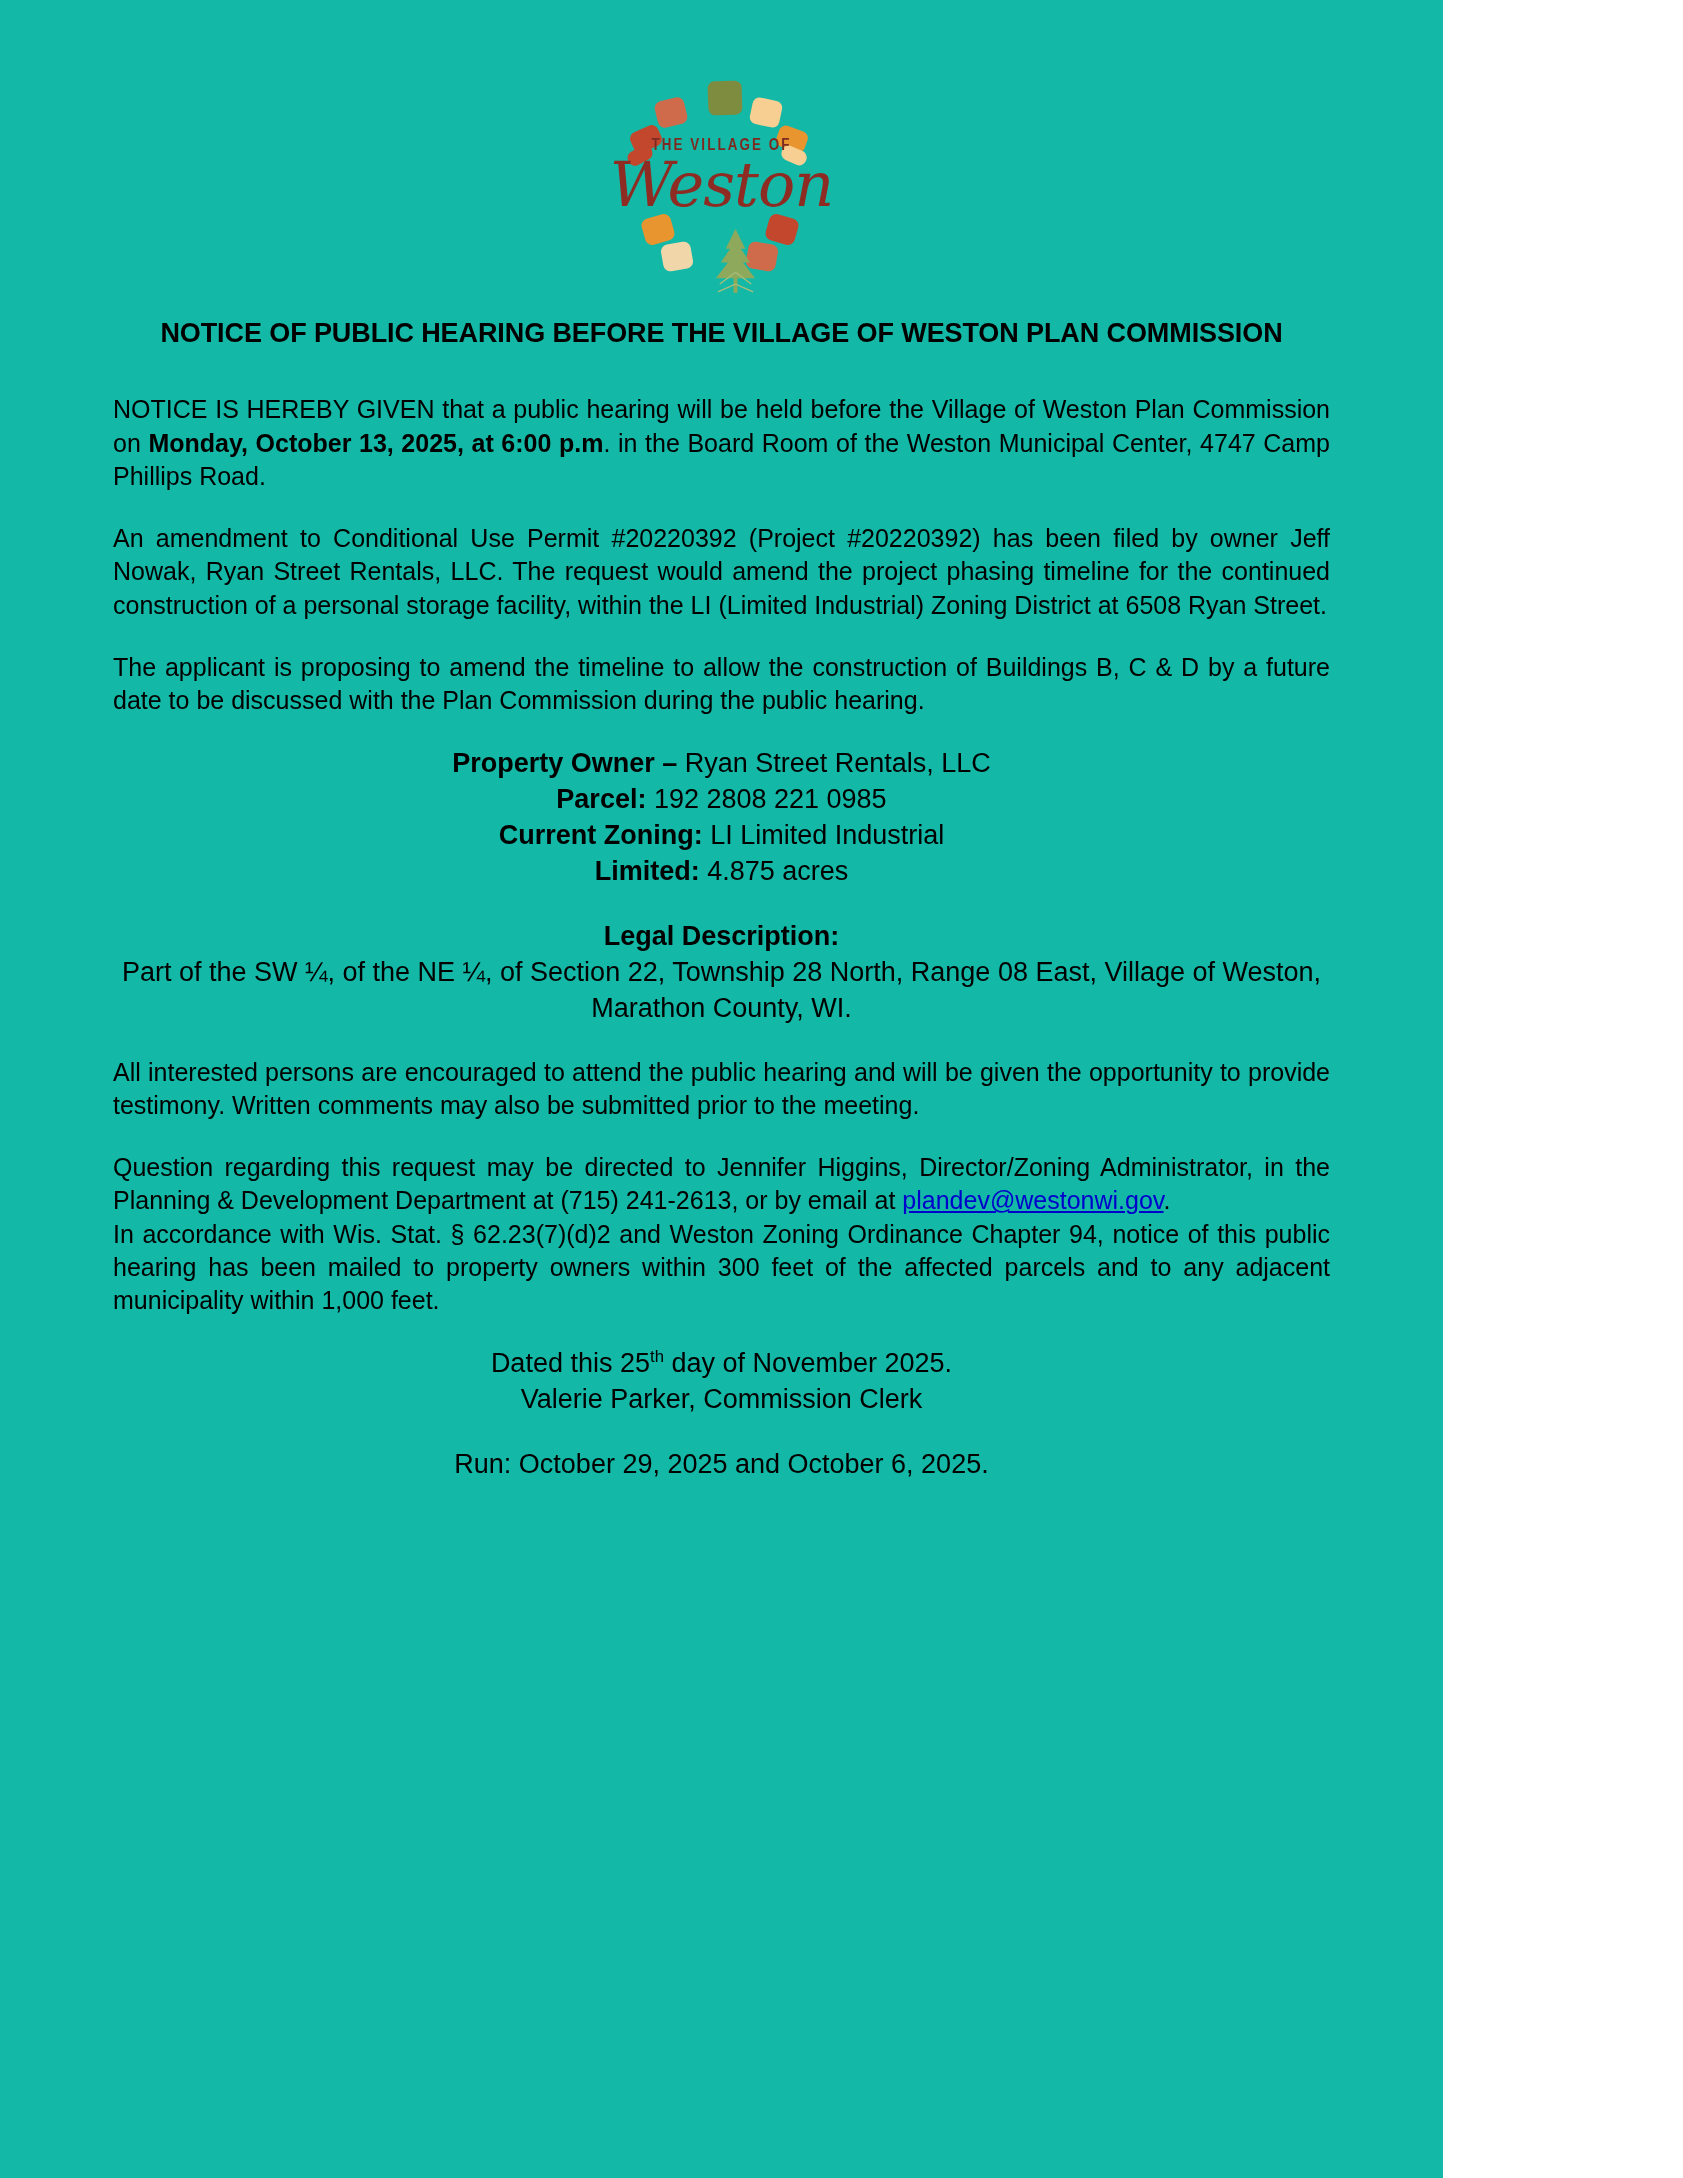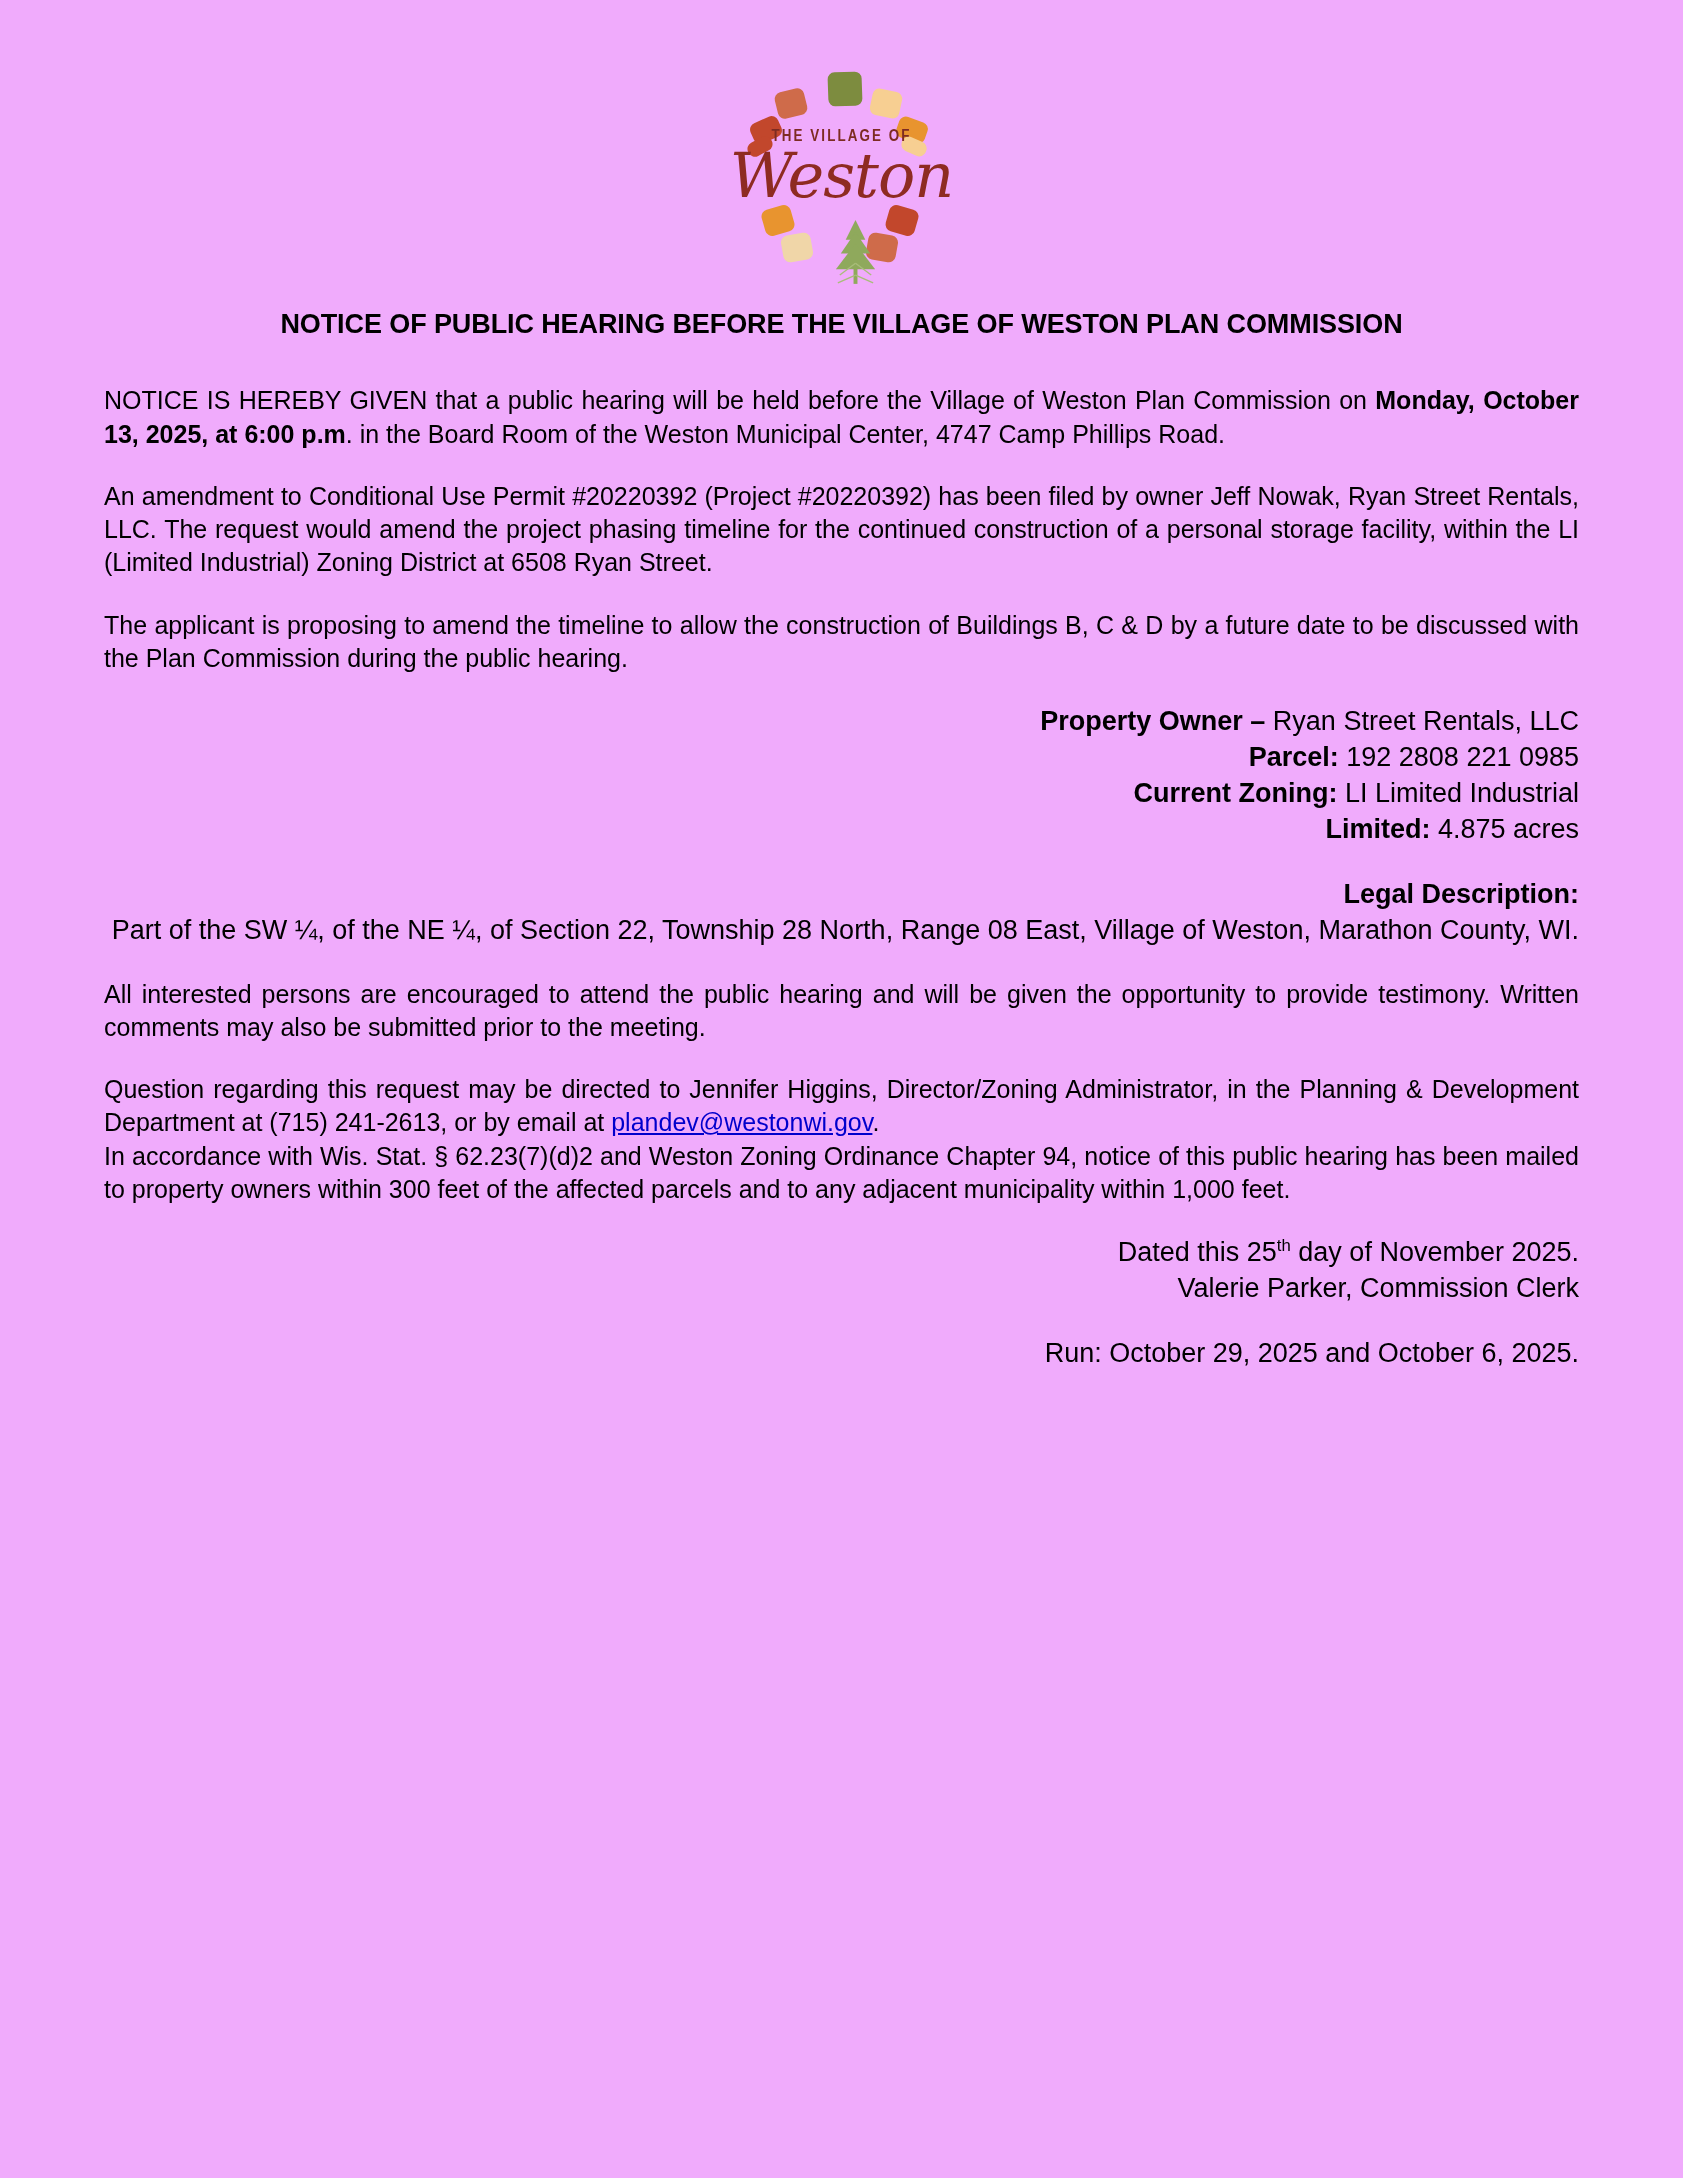--- a/index.html
+++ b/index.html
@@ -8,26 +8,26 @@
     background: #ffffff;
   }
   body {
     width: 1683px;
     height: 2178px;
     font-family: "Liberation Sans", sans-serif;
     color: #000000;
     -webkit-font-smoothing: antialiased;
   }
   .page {
-    width: 1683px;
+    width: 1443px;
     height: 2178px;
     box-sizing: border-box;
-    padding: 7px;
+    padding: 16px;
     position: relative;
-    background: #f0abfc;
+    background: #14b8a6;
   }
 
   
   .logo-area {
     width: 100%;
     display: flex;
     justify-content: center;
     padding-top: 61px;
   }
   .logo {
@@ -96,21 +96,21 @@
     font-size: 25px;
     line-height: 1.33;
     text-align: justify;
     text-justify: inter-word;
     margin: 29px 0 0 0;
   }
   p.para.first { margin-top: 44px; }
   p.block {
     font-size: 27px;
     line-height: 1.33;
-    text-align: right;
+    text-align: center;
     margin: 29px 0 0 0;
   }
   b, strong { font-weight: 700; }
   sup {
     font-size: 0.62em;
     vertical-align: super;
     line-height: 0;
   }
   a.email {
     color: #0000cc;

